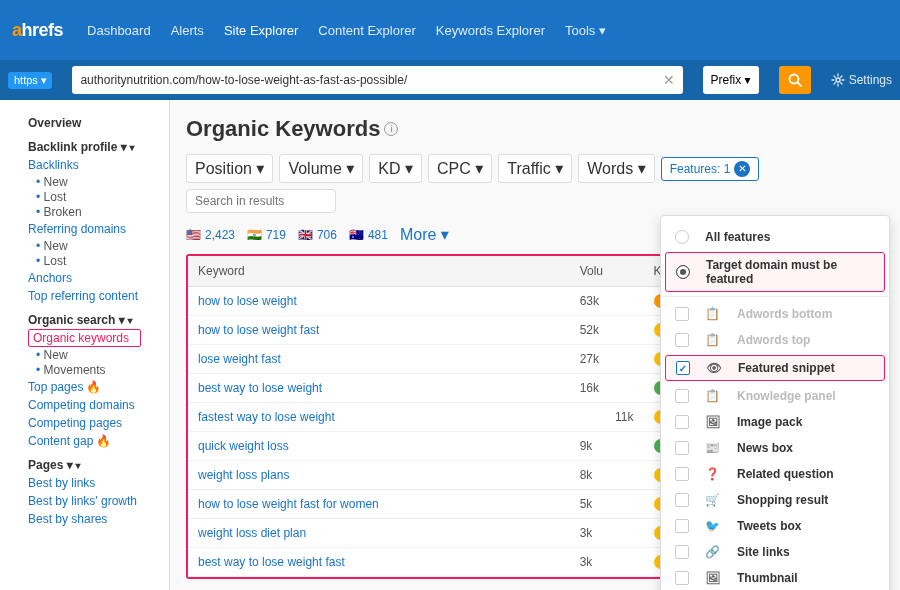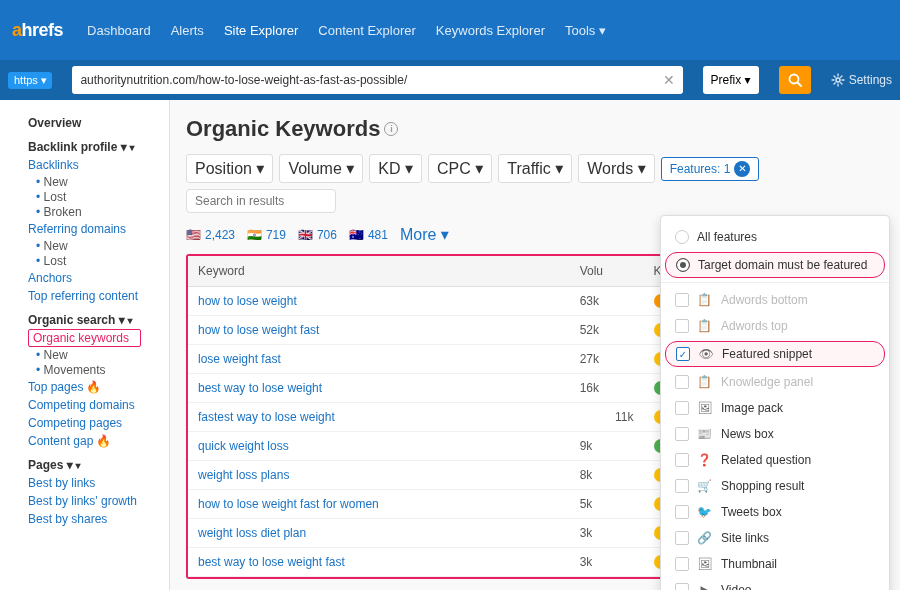--- a/index.html
+++ b/index.html
@@ -61,32 +61,32 @@
     .kw-table th { background: #f5f5f5; padding: 8px 10px; text-align: left; font-size: 12px; font-weight: 500; color: #555; border-bottom: 1px solid #e0e0e0; }
     .kw-table td { padding: 7px 10px; font-size: 12px; border-bottom: 1px solid #f0f0f0; color: #333; }
     .kw-link { color: #1a73c4; cursor: pointer; text-decoration: none; }
     .kd-badge { display: inline-block; background: #4CAF50; color: white; border-radius: 10px; padding: 1px 6px; font-size: 11px; min-width: 22px; text-align: center; }
 
     
     .table-outline { border: 2px solid #e91e63; border-radius: 3px; }
 
     
     .dropdown-panel { position: absolute; top: 115px; right: 10px; width: 230px; background: white; border: 1px solid #ddd; border-radius: 4px; box-shadow: 0 4px 12px rgba(0,0,0,0.15); z-index: 100; padding: 8px 0; }
-    .dropdown-item { display: flex; align-items: center; gap: 8px; padding: 6px 14px; font-size: 12px; color: #333; cursor: pointer; }
+    .dropdown-item { display: flex; align-items: center; gap: 16px; padding: 6px 14px; font-size: 12px; color: #333; cursor: pointer; font-weight: bold; }
     .dropdown-item.disabled { color: #bbb; cursor: default; }
     .dropdown-item .cb { width: 14px; height: 14px; border: 1.5px solid #ccc; border-radius: 2px; flex-shrink: 0; display: flex; align-items: center; justify-content: center; }
     .dropdown-item .cb.checked { border-color: #1a73c4; background: white; }
     .dropdown-item .cb.checked::after { content: '✓'; color: #1a73c4; font-size: 10px; }
     .dropdown-item .radio { width: 14px; height: 14px; border-radius: 50%; border: 1.5px solid #ccc; flex-shrink: 0; }
     .dropdown-item .radio.checked { border-color: #555; background: #555; box-shadow: inset 0 0 0 3px white; }
     .dropdown-icon { font-size: 12px; color: #666; width: 16px; text-align: center; }
     .dropdown-divider { height: 1px; background: #eee; margin: 4px 0; }
 
     
-    .dropdown-item.highlighted { background: #fff5f7; border: 1.5px solid #e91e63; border-radius: 12px; margin: 2px 4px; padding: 5px 10px; }
+    .dropdown-item.highlighted { background: #fff5f7; border: 1.5px solid #e91e63; border-radius: 3px; margin: 2px 4px; padding: 5px 10px; }
   </style>
 </head>
 <body>
 
 <div class="top-nav">
   <div class="logo">
     <span>a</span>hrefs
   </div>
   <div class="nav-items">
     <div class="nav-item">Dashboard</div>

